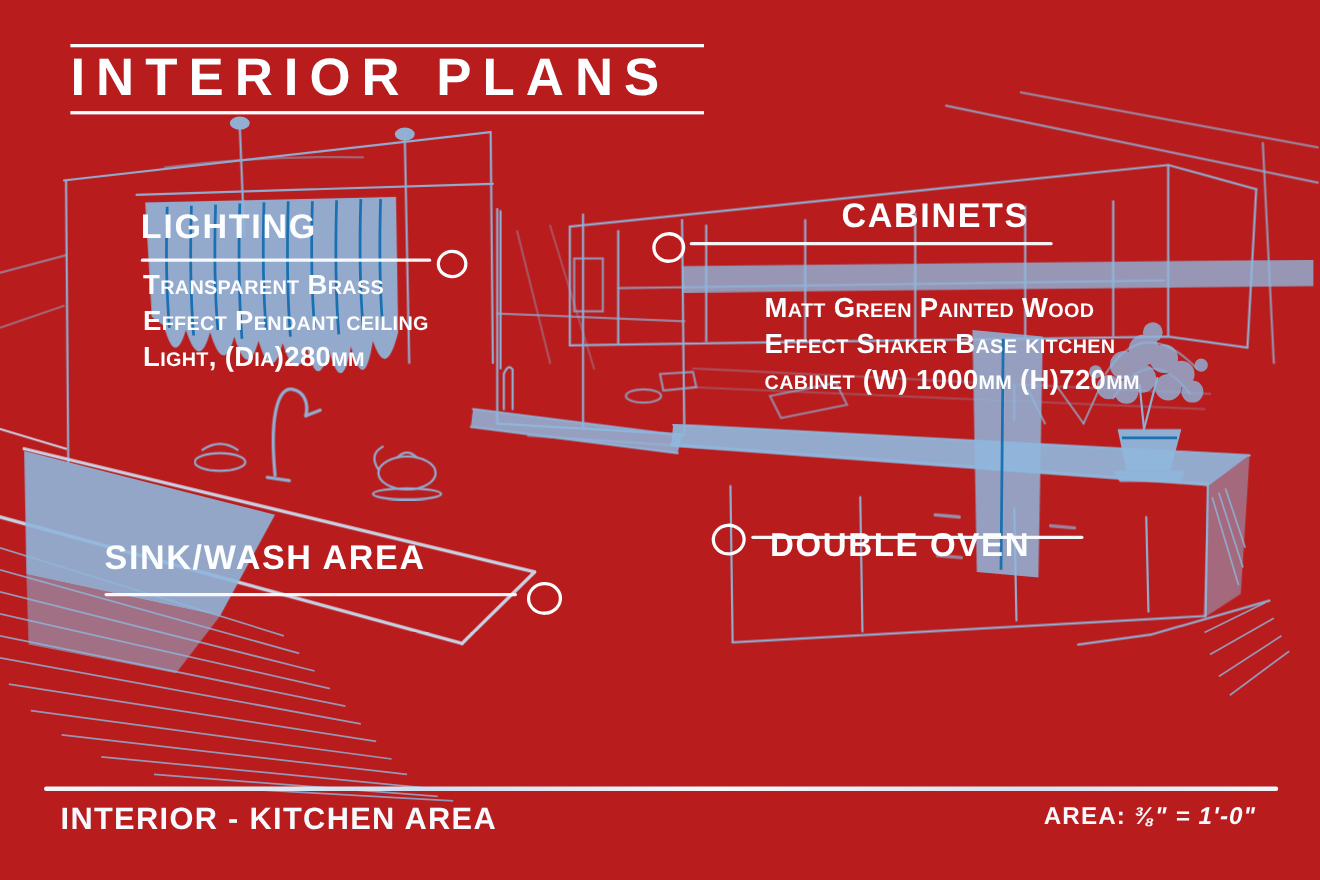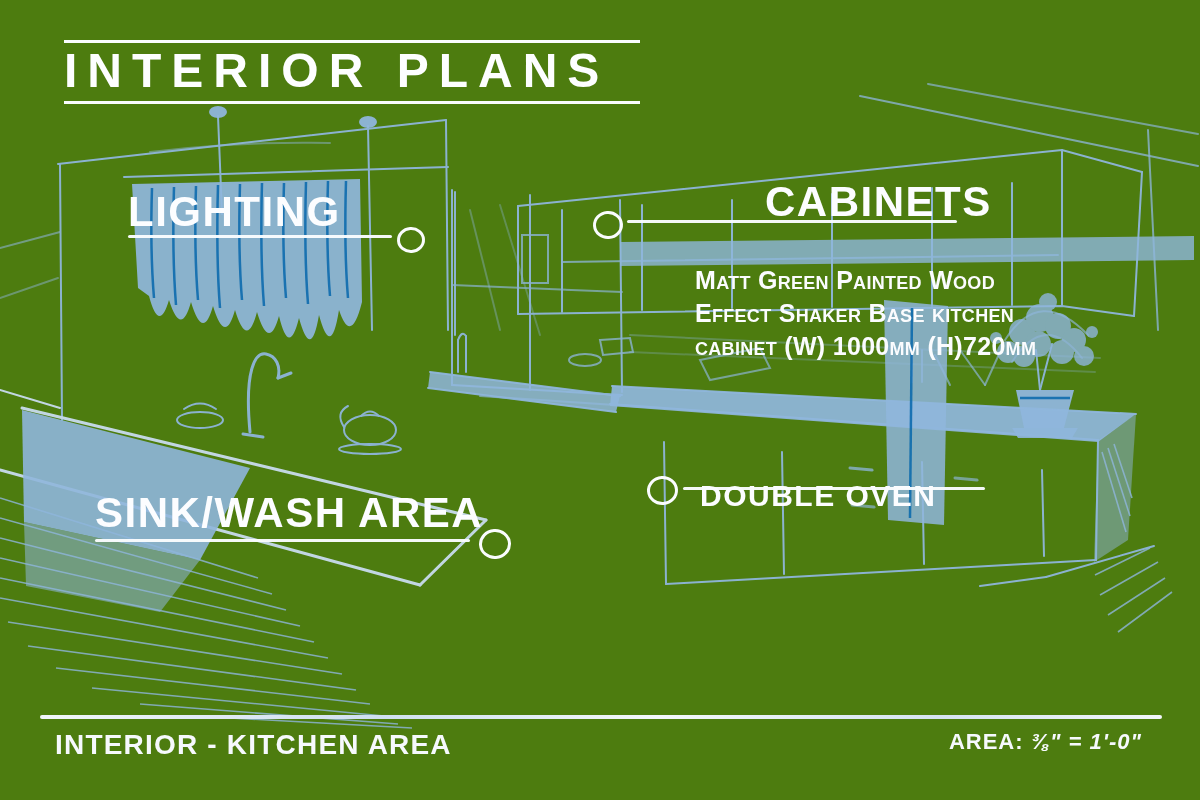--- a/index.html
+++ b/index.html
@@ -1,25 +1,25 @@
 <!DOCTYPE html>
 <html><head>
 <meta charset="utf-8">
 <style>
   html,body{margin:0;padding:0;background:#222;}
   #stage{
     position:relative;width:1200px;height:800px;overflow:hidden;
-    background:#4d7c0f;
+    background:#b91c1c;
     font-family:"Liberation Sans","DejaVu Sans",sans-serif;
     color:#fdfdfe;
   }
   #sketch{position:absolute;left:0;top:0;z-index:1;}
   .anno{position:absolute;z-index:3;}
   .anno-heading{
-    font-weight:700;font-size:42px;letter-spacing:1.5px;color:#fcfdff;
+    font-weight:700;font-size:31px;letter-spacing:1.5px;color:#fcfdff;
     white-space:nowrap;
   }
   .anno-body{
     font-weight:600;font-size:25px;line-height:33px;letter-spacing:.3px;
     color:#fbfcfe;font-variant:small-caps;white-space:pre-line;
   }
   .leader{
     position:absolute;height:3px;background:#fafcfe;border-radius:2px;z-index:3;opacity:.97;
   }
   .marker{
@@ -252,20 +252,25 @@
 
   <div id="title-block">
     <div class="t">INTERIOR PLANS</div>
   </div>
 
   <div class="anno" style="left:128px;top:188px;">
     <div class="anno-heading">LIGHTING</div>
   </div>
   <div class="leader" style="left:128px;top:235px;width:264px;"></div>
   <div class="marker r-2" style="left:397px;top:227px;width:22px;height:20px;"></div>
+  <div class="anno" style="left:130px;top:243px;">
+    <div class="anno-body">Transparent Brass
+Effect Pendant ceiling
+Light, (Dia)280mm</div>
+  </div>
 
   <div class="anno" style="left:765px;top:178px;">
     <div class="anno-heading">CABINETS</div>
   </div>
   <div class="leader" style="left:627px;top:220px;width:330px;"></div>
   <div class="marker r-2" style="left:593px;top:211px;width:24px;height:22px;"></div>
   <div class="anno" style="left:695px;top:228px;margin-top:36px;">
     <div class="anno-body">Matt Green Painted Wood
 Effect Shaker Base kitchen
 cabinet (W) 1000mm (H)720mm</div>

